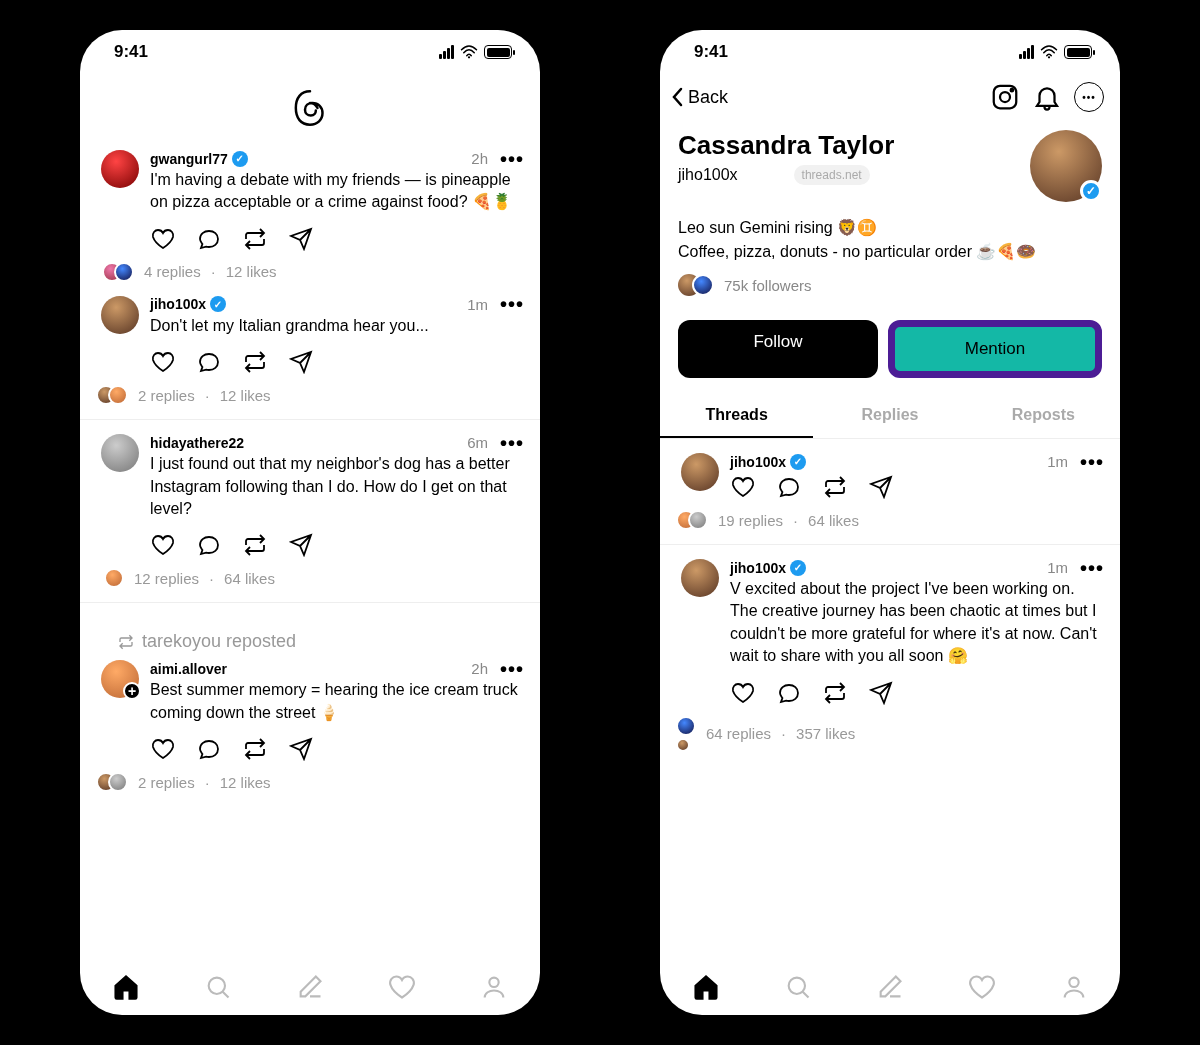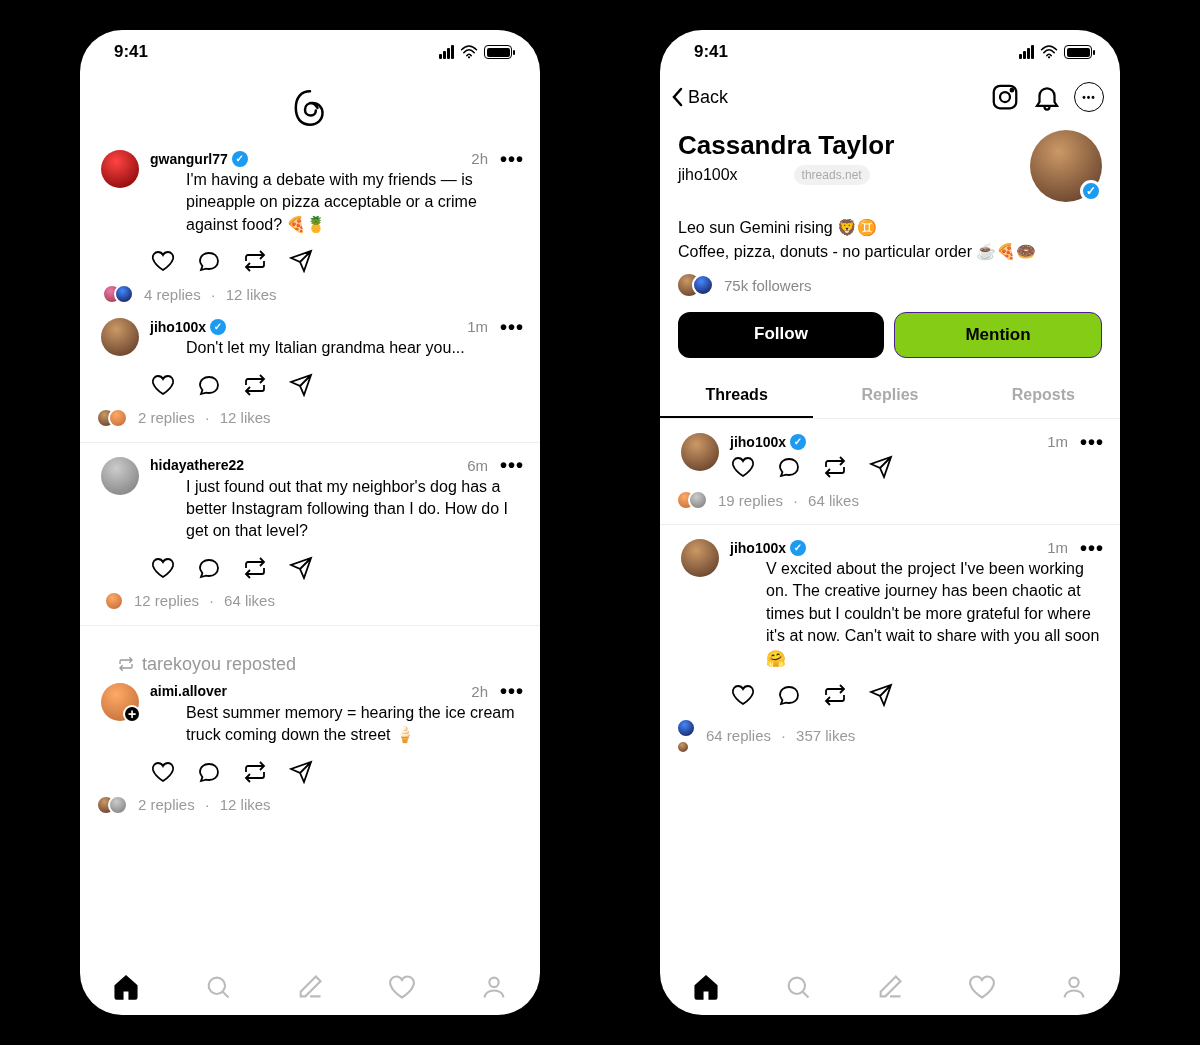--- a/index.html
+++ b/index.html
@@ -54,21 +54,21 @@
   .avatar-plus { position:absolute; bottom:-2px; right:-2px; width:18px; height:18px; background:#000; border:2px solid #fff; border-radius:50%; color:#fff; font-size:14px; line-height:14px; text-align:center; font-weight:700; }
   .thread-line { width:2px; flex:1; background:#e0e0e0; margin-top:6px; }
   .col { flex:1; min-width:0; padding-left:6px; }
   .head { display:flex; align-items:center; gap:4px; }
   .username { font-weight:700; font-size:14px; }
   .verified { width:16px; height:16px; background:#1d9bf0; border-radius:50%; display:inline-flex; align-items:center; justify-content:center; color:#fff; font-size:10px; flex-shrink:0; }
   .verified::after{content:"✓"; font-weight:700;}
   .spacer { flex:1; }
   .time { color:#888; font-size:15px; margin-right:8px; }
   .more { color:#000; font-size:20px; font-weight:700; line-height:10px; cursor:pointer; letter-spacing:1px; }
-  .body { font-size:16px; line-height:1.4; padding:2px 0 8px;margin-left:36px; }
+  .body { font-size:16px; line-height:1.4; padding:2px 0 8px; }
   .actions { display:flex; gap:20px; padding:4px 0 10px; align-items:center; }
   .actions .ic { width:26px; height:26px; display:flex; align-items:center; justify-content:center; cursor:pointer; }
   .actions svg { width:24px; height:24px; stroke:#000; fill:none; stroke-width:1.8; }
   .meta-row { display:flex; align-items:center; gap:10px; padding-bottom:14px; color:#999; font-size:15px; }
   .meta-row .avs { display:flex; }
   .meta-row .avs .avatar.small { margin-left:-8px; border:2px solid #fff; }
   .meta-row .avs .avatar.small:first-child{ margin-left:0; }
   .repost-line { display:flex; align-items:center; gap:8px; color:#999; font-size:18px; padding:14px 0 8px 22px; }
 
   
@@ -82,23 +82,23 @@
   .display-name { font-size:26px; font-weight:800; }
   .handle-row { display:flex; align-items:center; gap:8px; margin-top:4px; }
   .handle { font-size:16px; }
   .domain-pill { background:#f1f1f1; color:#aaa; font-size:12px; padding:3px 8px; border-radius:10px;margin-left:48px; }
   .big-avatar { width:72px; height:72px; border-radius:50%; background:#934; position:relative; }
   .big-avatar .badge { position:absolute; bottom:0; right:0; width:22px; height:22px; background:#1d9bf0; border:3px solid #fff; border-radius:50%; display:flex; align-items:center; justify-content:center; color:#fff; font-size:12px; }
   .big-avatar .badge::after{content:"✓"; font-weight:700;}
   .bio { font-size:16px; line-height:1.5; padding:14px 0 10px; }
   .followers { display:flex; align-items:center; gap:10px; color:#888; font-size:15px; padding-bottom:16px;text-align:right; }
   .btns { display:flex; gap:10px; padding-bottom:16px; }
-  .btn { flex:1; text-align:center; padding:12px 0; border-radius:12px; font-size:17px; font-weight:700; cursor:pointer; }
+  .btn { flex:1; text-align:center; padding:12px 0; border-radius:12px; font-size:17px; font-weight:400; cursor:pointer;margin-top:8px; }
   .btn-primary { background:#000; color:#fff; }
-  .btn-secondary { background:#84cc16; border:1px solid #4c1d95; color:#000; }
+  .btn-secondary { background:#14b8a6; border:7px solid #4c1d95; color:#000; }
   .tabs { display:flex; border-bottom:1px solid #eee; }
   .tab { flex:1; text-align:center; padding:12px 0; font-size:16px; font-weight:600; color:#aaa; cursor:pointer; }
   .tab.active { color:#000; border-bottom:2px solid #000; }
 
   .bottom-nav { height:56px; border-top:0; display:flex; justify-content:space-around; align-items:center; }
   .bottom-nav .bn { width:32px; height:32px; display:flex; align-items:center; justify-content:center; cursor:pointer; }
   .bottom-nav svg { width:28px; height:28px; stroke:#bbb; fill:none; stroke-width:1.8; }
   .bottom-nav .bn.active svg { fill:#000; stroke:#000; }
 
   

